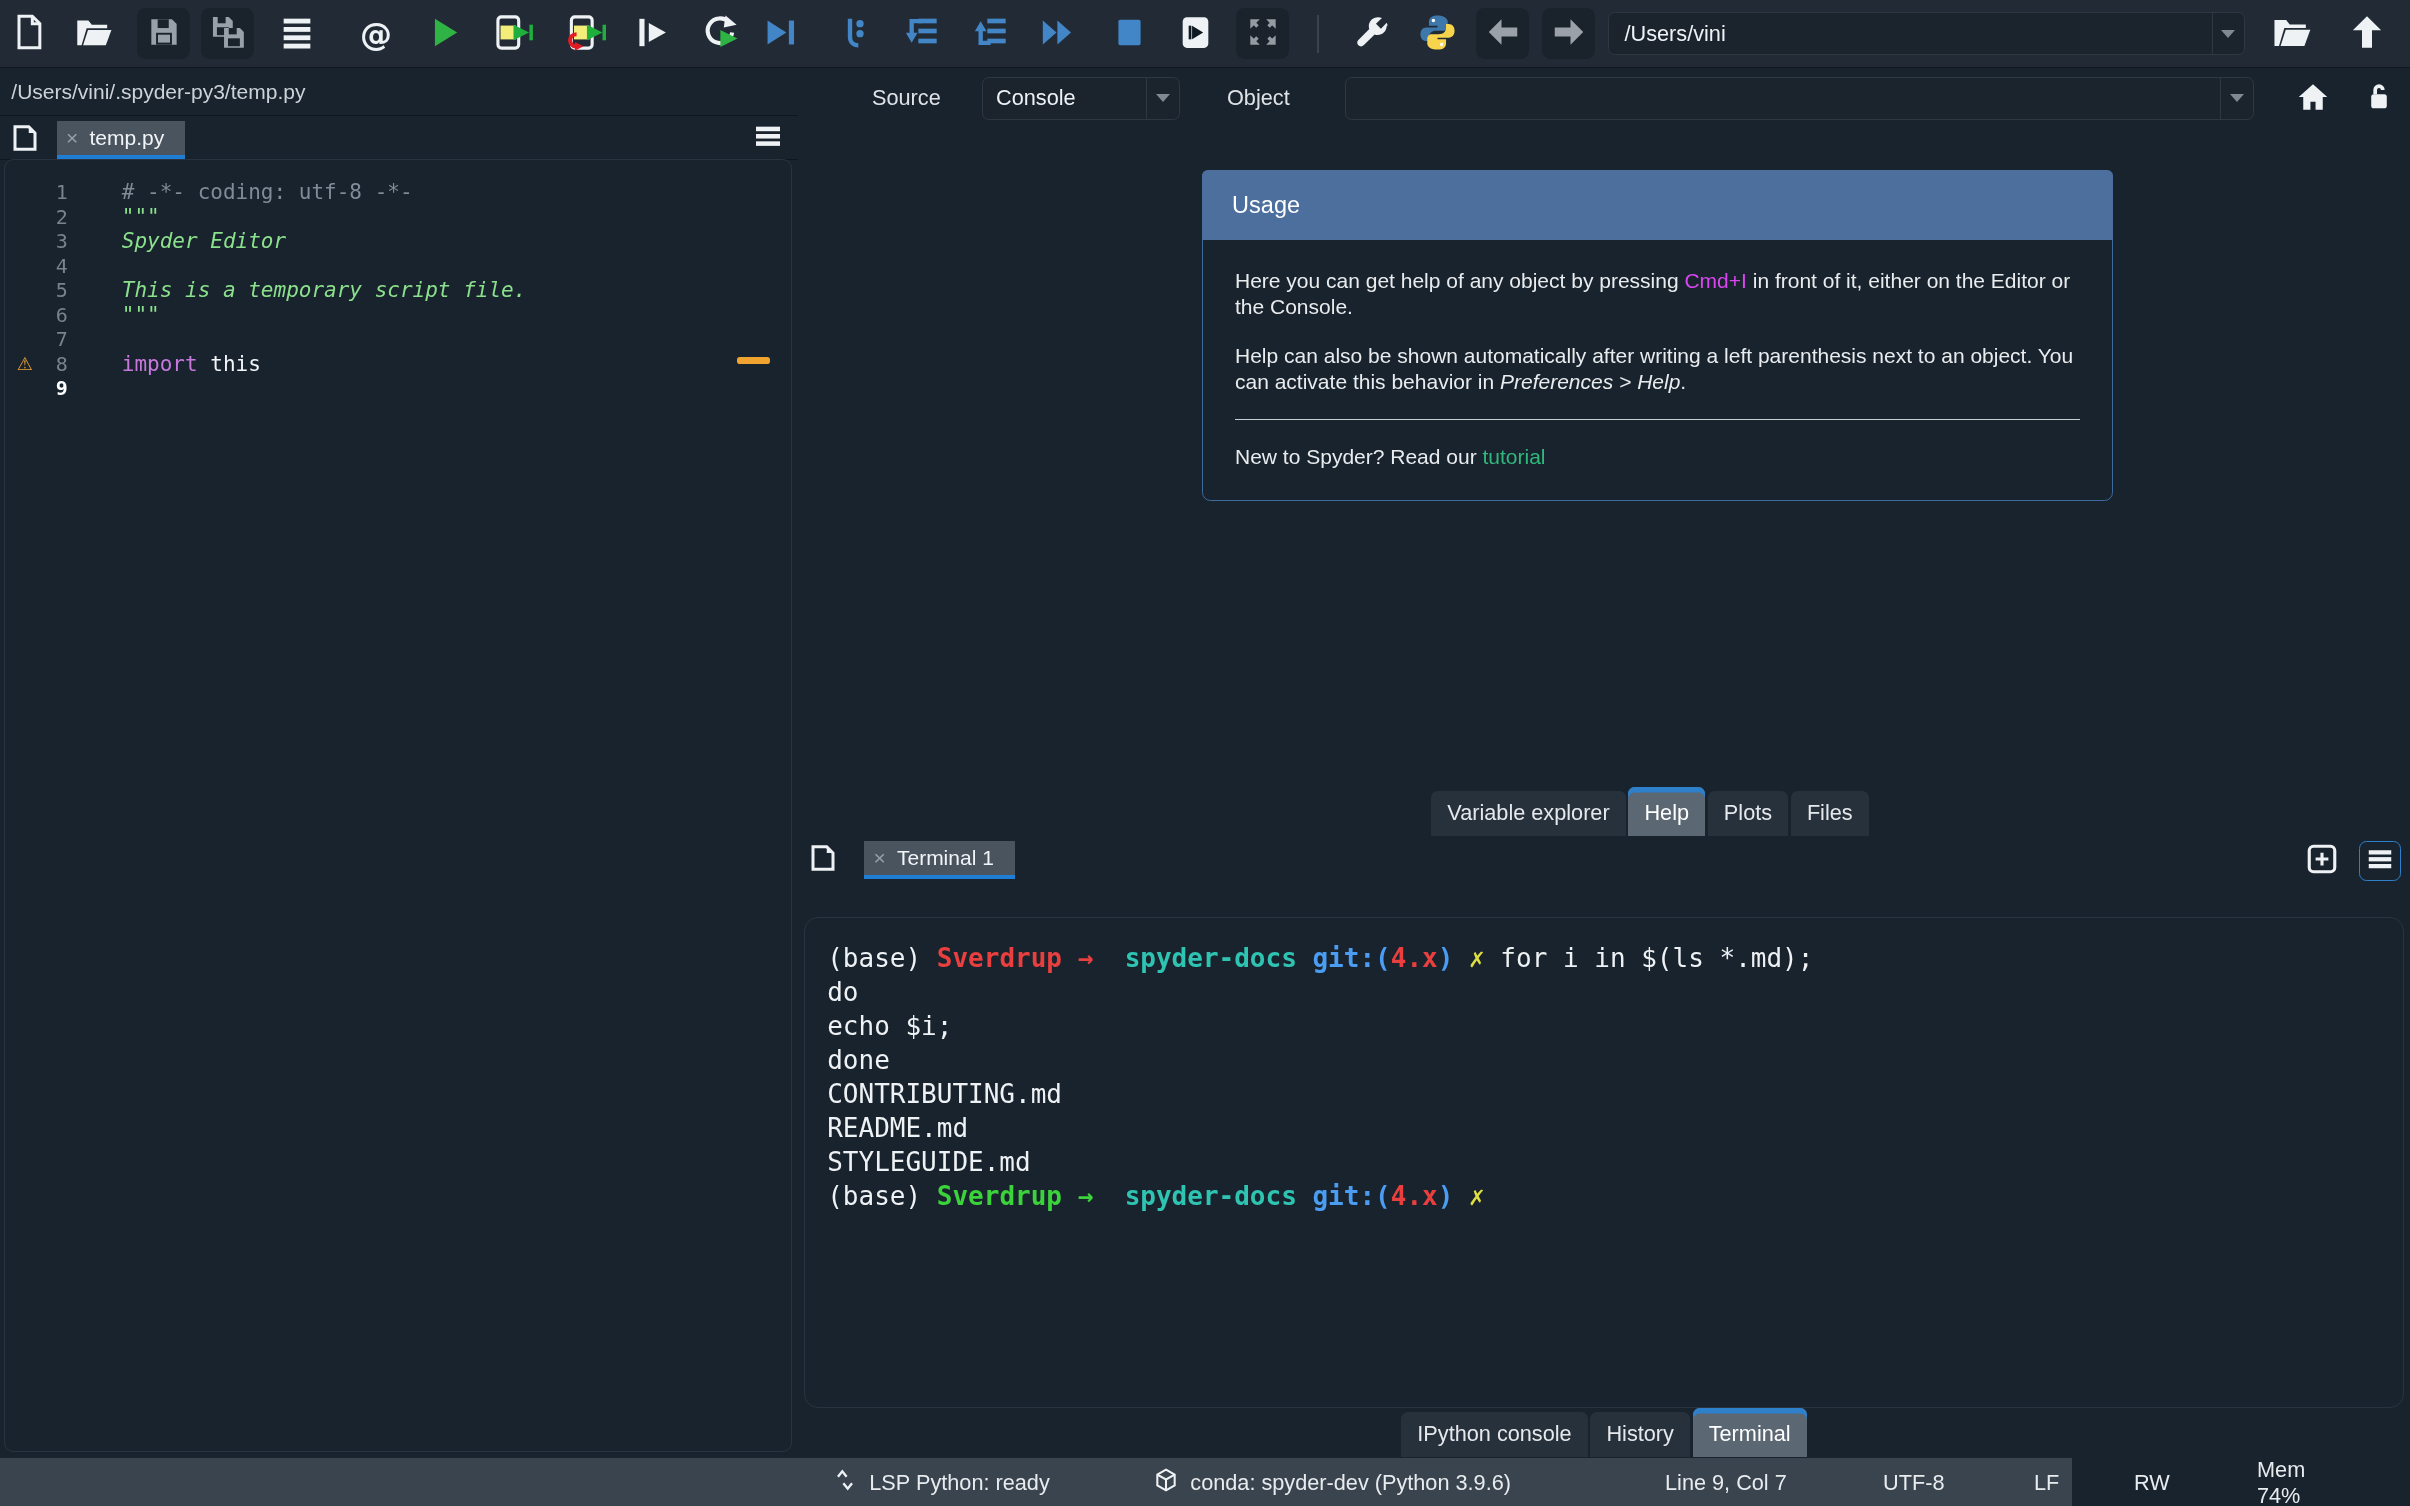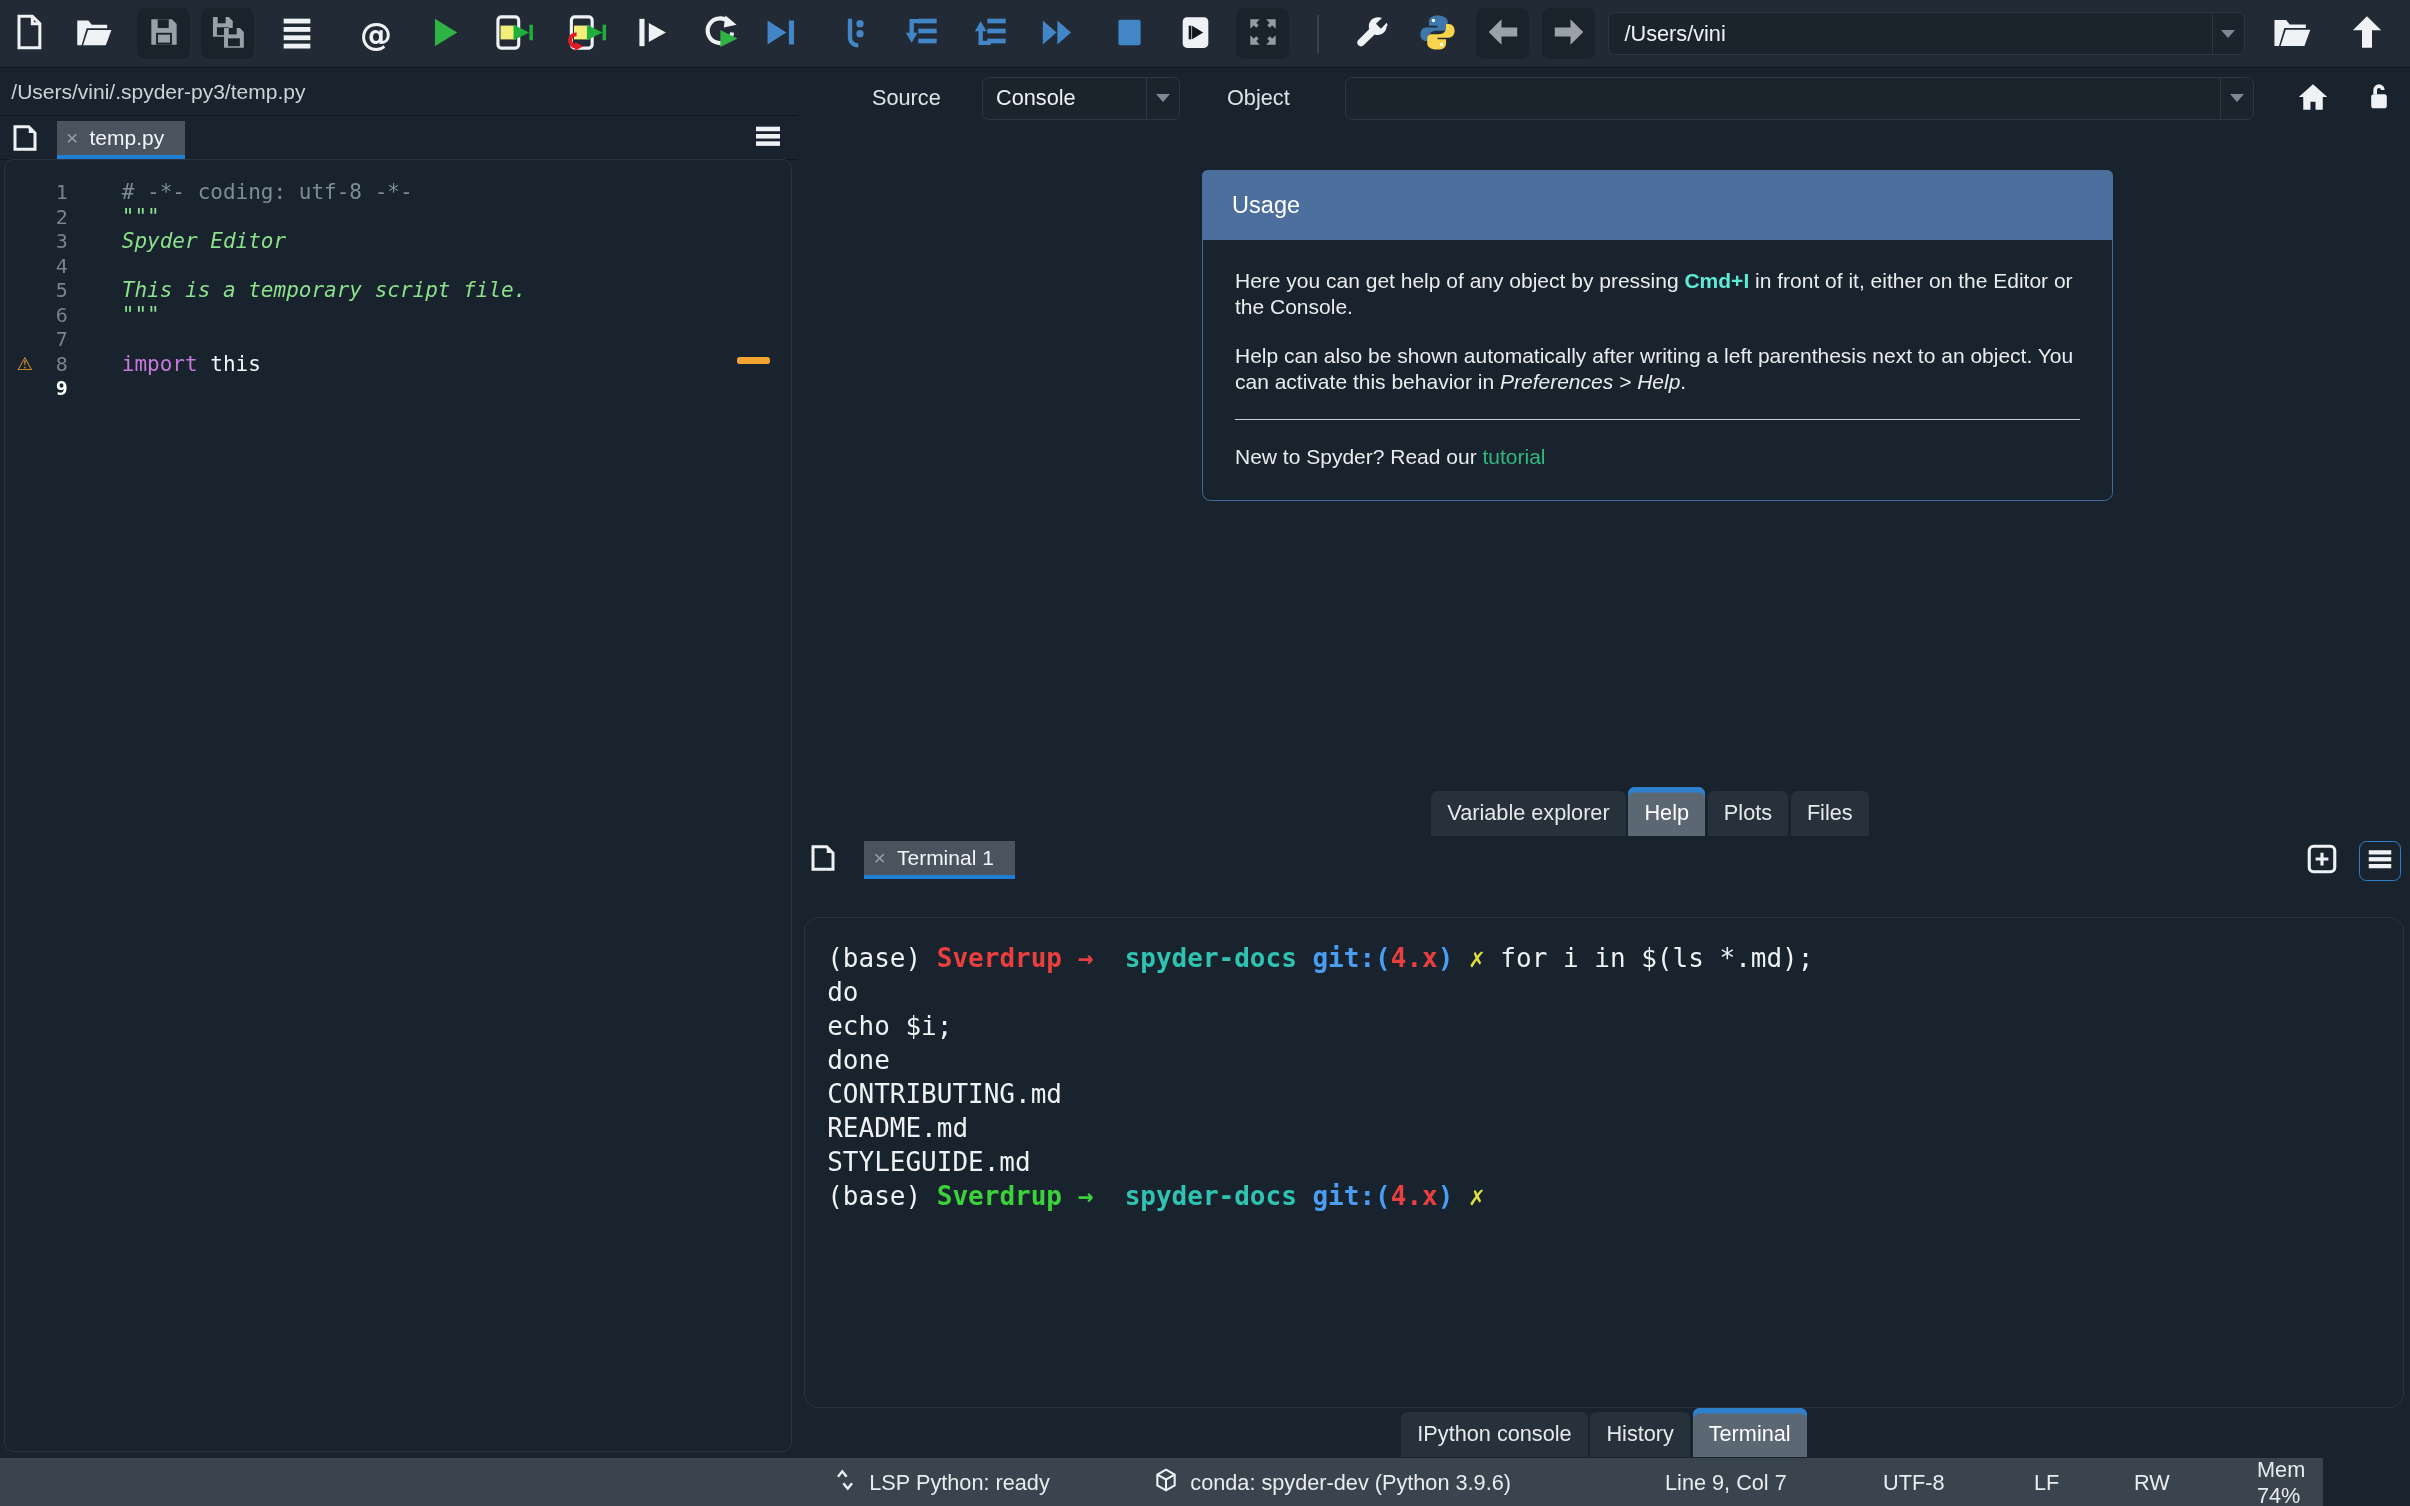--- a/index.html
+++ b/index.html
@@ -61,21 +61,21 @@
   .hico{position:absolute;top:11.3px;width:41px;height:38px;display:flex;align-items:center;justify-content:center;}
   #usage-card{position:absolute;left:358px;top:102px;width:911px;border:1.9px solid #3d6b9e;border-radius:8.5px;
               background:#19232d;box-sizing:border-box;}
   #usage-title{height:70px;background:#4d6f9e;border-radius:5.6px 5.6px 0 0;display:flex;align-items:center;
                padding-left:30px;font-size:23.5px;color:#ffffff;margin:-0.9px -0.9px 0 -0.9px;}
   #usage-body{padding:28px 32px 28px 32px;font-size:21px;line-height:25.4px;color:#e9ecee;}
   #usage-body p{margin:0 0 24.5px 0;}
   #usage-body .hr{border-top:1.9px solid #c9ced3;margin:1.9px 0 24.5px 0;}
   #usage-footer{text-align:left;margin-bottom:2px;}
   .link{color:#30b97c;}
-  .bold{font-weight:bold;color:#5eead4;}
+  .bold{font-weight:normal;color:#d946ef;}
   .ital{font-style:italic;}
 
   
   .ptabs{position:absolute;left:0;right:0;bottom:0;height:47px;display:flex;justify-content:center;
          align-items:flex-end;gap:2.8px;}
   .ptab{background:#27313c;border-radius:6.6px 6.6px 0 0;padding:8.5px 16px 10.4px 16px;font-size:21.7px;color:#e6e9ec;}
   .ptab.active{background:#5b6773;box-shadow:inset 0 5.6px 0 #2e80cb;padding-top:12.2px;color:#ffffff;}
 
   
   #terminal-pane .tabbar{border-bottom:none;}
@@ -83,21 +83,21 @@
              padding:22.6px 0 0 22.6px;box-sizing:border-box;overflow:hidden;margin-top:32px;}
   .term-row{height:34px;font-family:"DejaVu Sans Mono",monospace;font-size:26px;white-space:pre;display:flex;align-items:center;}
   .seg-w{color:#eef2f5;} .seg-red{color:#e93f3f;} .seg-green{color:#3bd23b;}
   .seg-teal{color:#2fc3b2;} .seg-blue{color:#4a9df2;} .seg-yellow{color:#dfdf3f;}
   .b{font-weight:bold;}
   .term-right{position:absolute;right:9.4px;top:4.7px;display:flex;gap:17px;align-items:center;}
   .sq-btn{width:40px;height:38px;display:flex;align-items:center;justify-content:center;}
   .sq-btn.focus{border:1.9px solid #2e80cb;border-radius:7.5px;}
 
   
-  #statusbar{position:absolute;left:0;top:1458px;width:2323px;height:49px;background:#3a444e;}
+  #statusbar{position:absolute;left:0;top:1458px;width:2072px;height:49px;background:#3a444e;}
   .sb-item{position:absolute;top:0;height:49px;display:flex;align-items:center;gap:11.3px;font-size:21.7px;color:#e8ecef;}
 </style>
 </head>
 <body>
 
 <div id="app">
 
   <div id="toolbar">
     <div class="tbtn" style="margin-left:7.5px">
       <span><svg width="40" height="40" viewBox="0 0 24 24">

